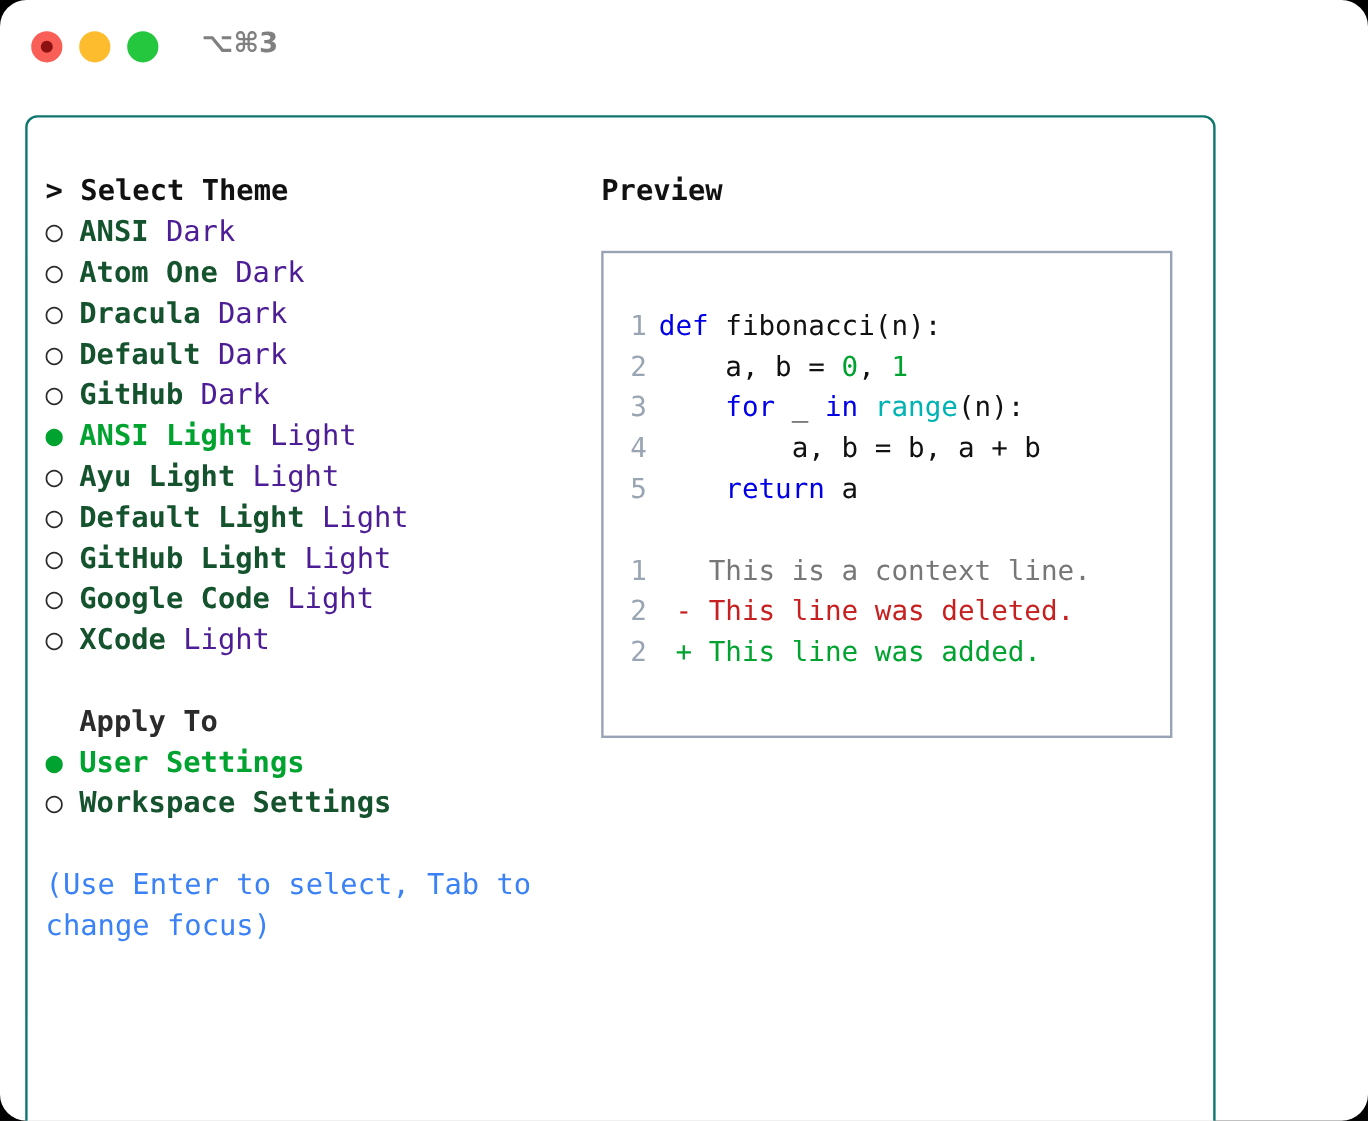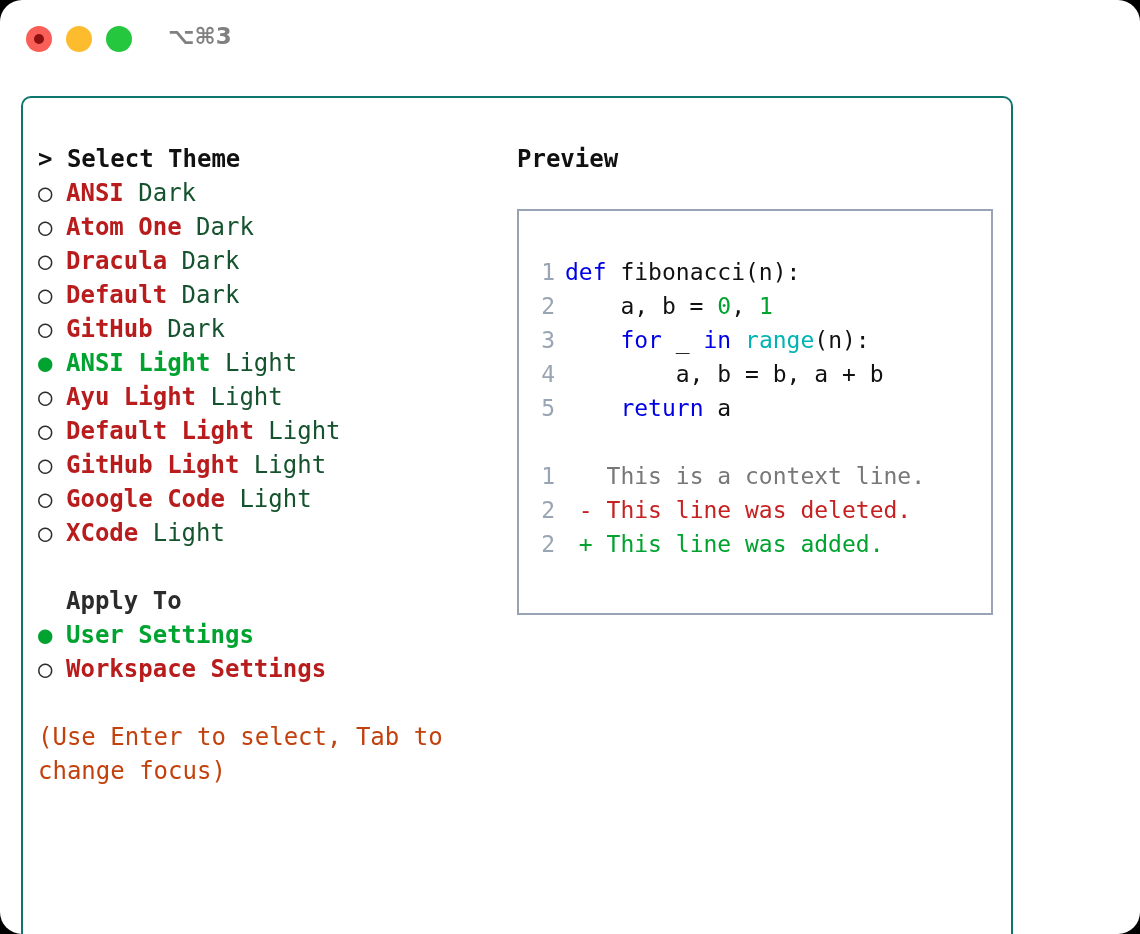--- a/index.html
+++ b/index.html
@@ -109,52 +109,52 @@
   }
   .opt-row .marker {
     display: inline-block;
     width: 28px;
   }
   .opt-row.selected .marker,
   .opt-row.selected .label {
     color: #00a32f;
   }
   .opt-row .label {
-    color: #b91c1c;
+    color: #14532d;
     font-weight: bold;
   }
   .opt-row .tag {
-    color: #14532d;
+    color: #4c1d95;
     text-align: right;
   }
 
   .section-spacer { height: 34px; }
 
   .subheader {
     font-size: 24px;
     line-height: 34px;
     white-space: pre;
     color: #2b2b2b;
     font-weight: bold;
   }
   .subheader .marker { display: inline-block; width: 28px; }
 
   .hint {
     margin-top: 34px;
     font-size: 24px;
     line-height: 34px;
-    color: #c2410c;
+    color: #3b82f6;
     width: 410px;
     white-space: pre-wrap;
   }
 
   
   .right-col {
     position: absolute;
-    left: 494px;
+    left: 478px;
     top: 44px;
     width: 500px;
   }
   .preview-title {
     font-size: 24px;
     font-weight: bold;
     color: #111111;
     line-height: 34px;
   }
   .preview-box {

